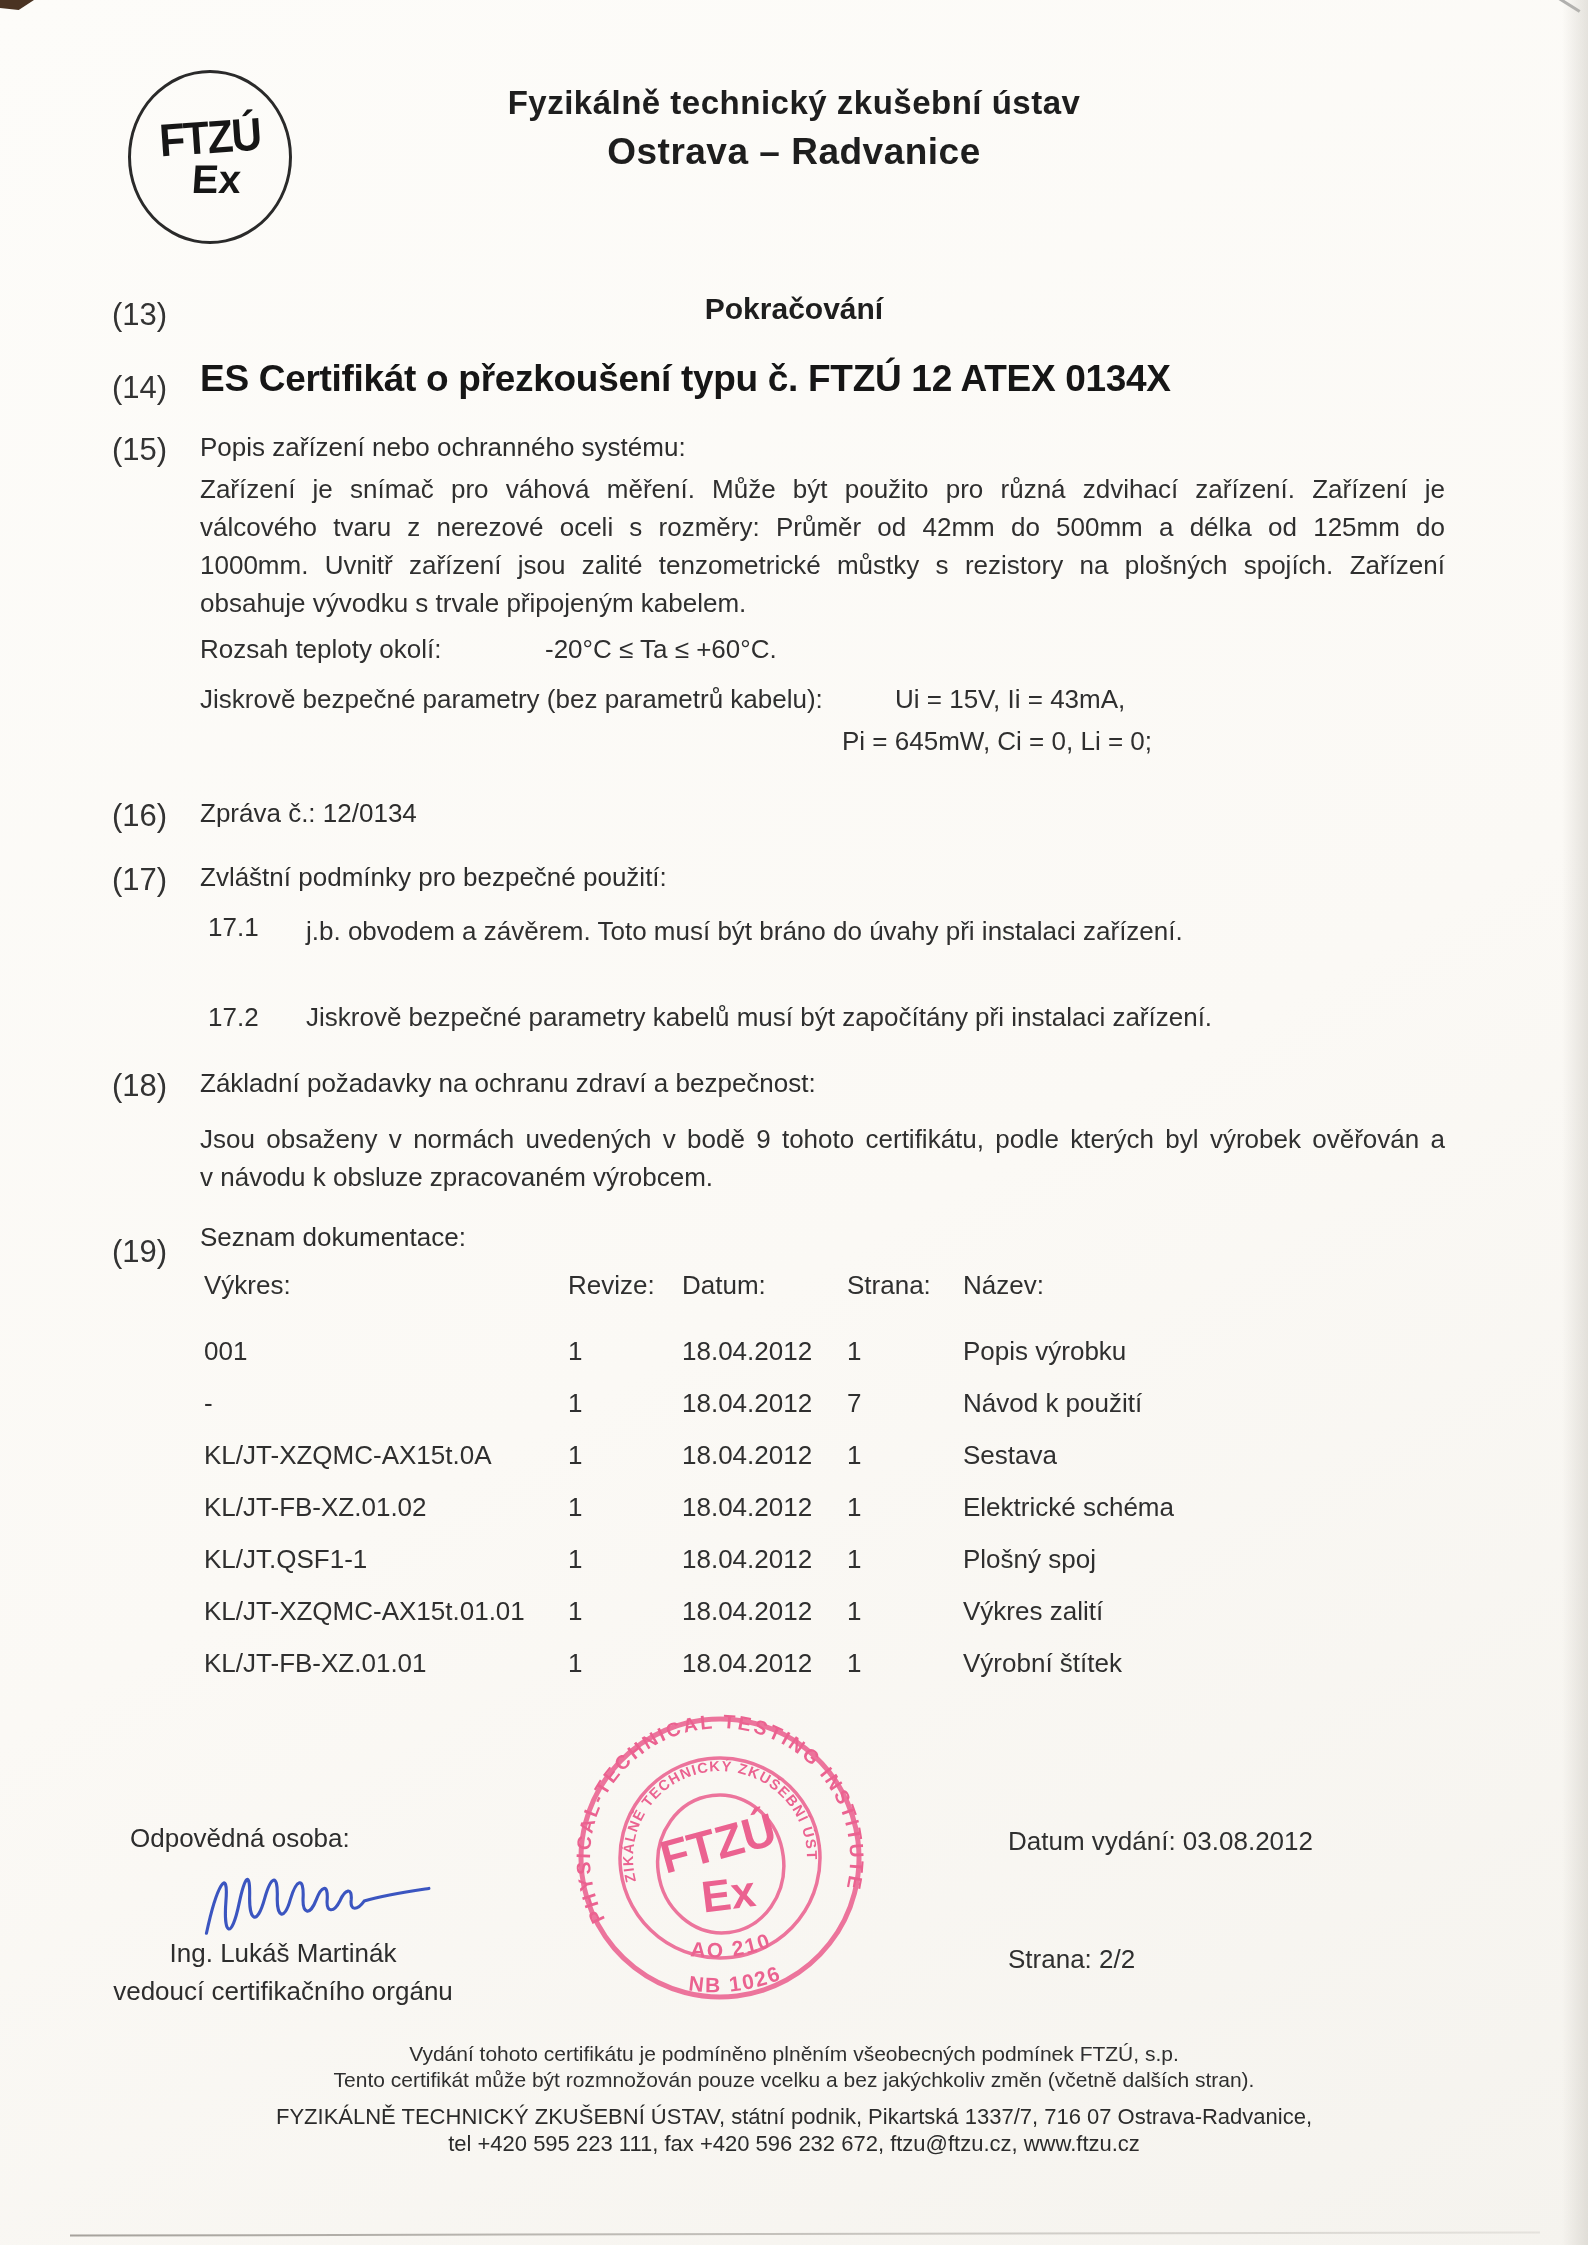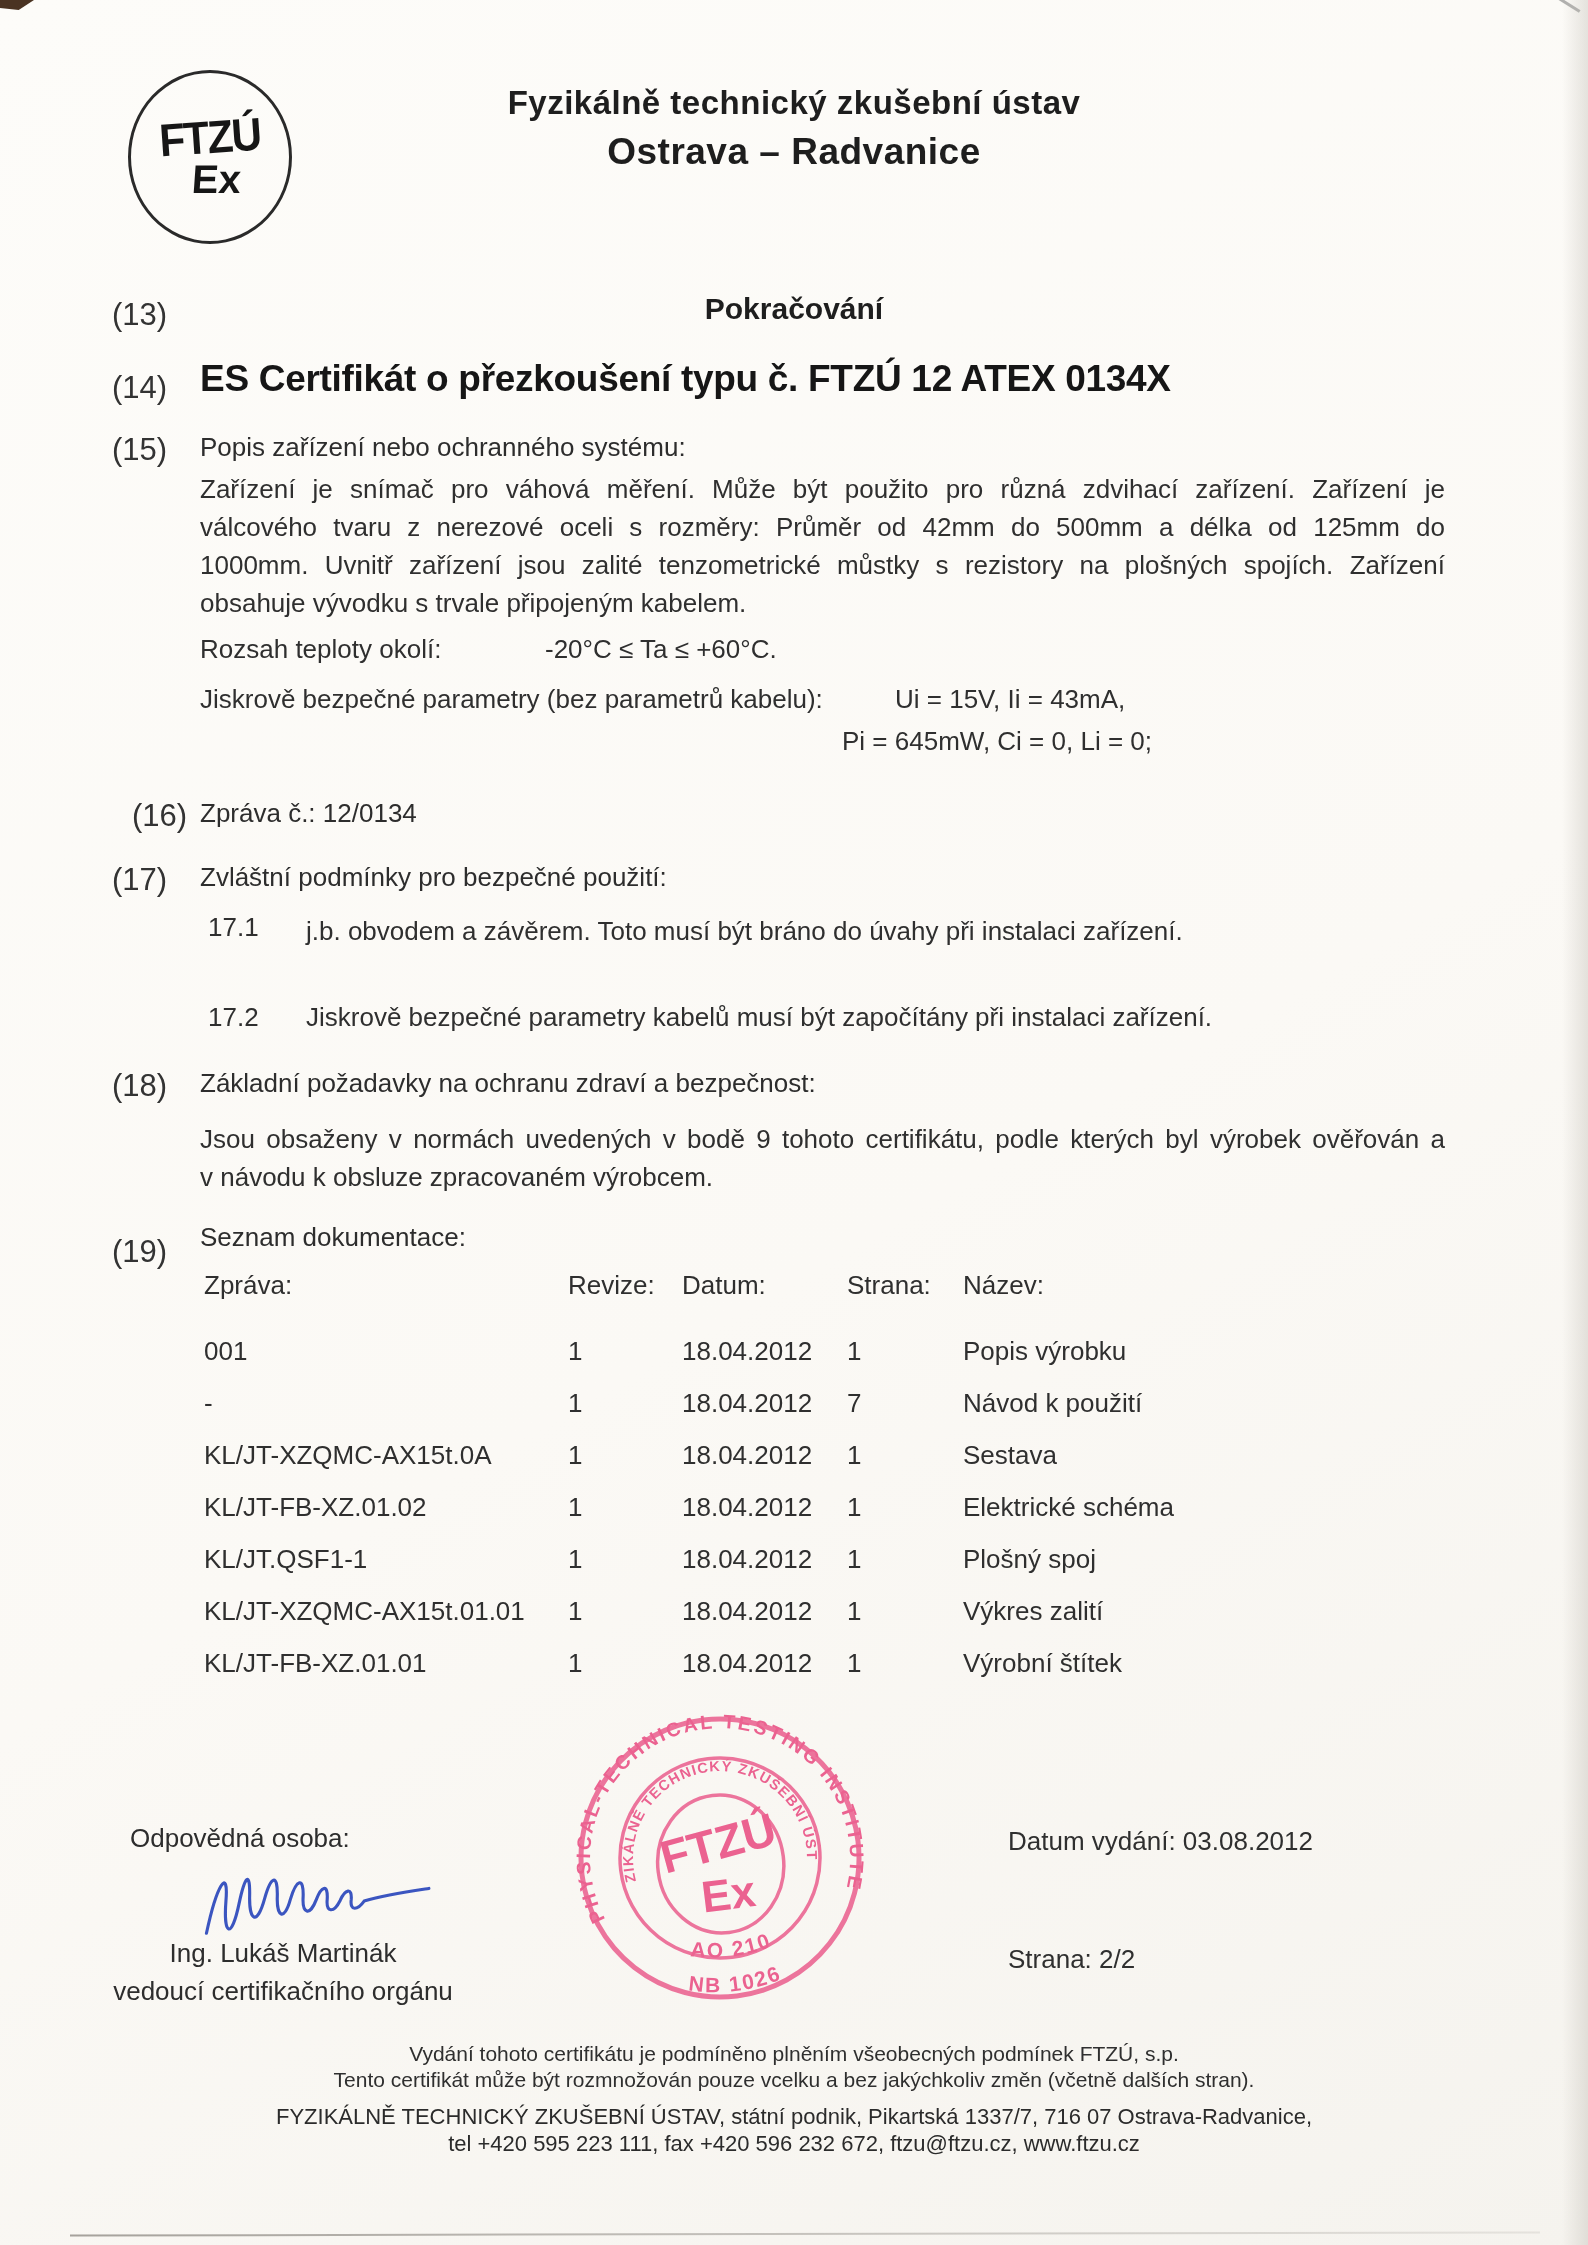--- a/index.html
+++ b/index.html
@@ -82,21 +82,21 @@
     <div class="ll">obsahuje vývodku s trvale připojeným kabelem.</div>
   </div>
 
   <div class="abs body26" style="left:200px;top:634px;">Rozsah teploty okolí:</div>
   <div class="abs body26" style="left:545px;top:634px;">-20°C ≤ Ta ≤ +60°C.</div>
 
   <div class="abs body26" style="left:200px;top:684px;">Jiskrově bezpečné parametry (bez parametrů kabelu):</div>
   <div class="abs body26" style="left:895px;top:684px;">Ui = 15V, Ii = 43mA,</div>
   <div class="abs body26" style="left:842px;top:720px;margin-top:6px;">Pi = 645mW, Ci = 0, Li = 0;</div>
 
-  <div class="abs secnum" style="left:112px;top:798px;margin-left:20px;">(16)</div>
+  <div class="abs secnum" style="left:112px;top:798px;">(16)</div>
   <div class="abs sectitle" style="left:200px;top:798px;">Zpráva č.: 12/0134</div>
 
   <div class="abs secnum" style="left:112px;top:862px;">(17)</div>
   <div class="abs sectitle" style="left:200px;top:862px;">Zvláštní podmínky pro bezpečné použití:</div>
 
   <div class="abs body26" style="left:208px;top:912px;">17.1</div>
   <div class="abs body26 para" style="left:306px;top:912px;width:1139px;">
     <div class="ll">j.b. obvodem a závěrem. Toto musí být bráno do úvahy při instalaci zařízení.</div>
   </div>
 
@@ -107,21 +107,21 @@
   <div class="abs sectitle" style="left:200px;top:1068px;">Základní požadavky na ochranu zdraví a bezpečnost:</div>
   <div class="abs body26 para" style="left:200px;top:1120px;width:1245px;">
     <div class="jl">Jsou obsaženy v normách uvedených v bodě 9 tohoto certifikátu, podle kterých byl výrobek ověřován a</div>
     <div class="ll">v návodu k obsluze zpracovaném výrobcem.</div>
   </div>
 
   <div class="abs secnum" style="left:112px;top:1222px;margin-top:12px;">(19)</div>
   <div class="abs sectitle" style="left:200px;top:1222px;">Seznam dokumentace:</div>
 
   <div class="abs doctable">
-    <div>Zpráva:</div>
+    <div>Výkres:</div>
     <div>Revize:</div>
     <div>Datum:</div>
     <div>Strana:</div>
     <div>Název:</div>
 
     <div>001</div>
     <div>1</div>
     <div>18.04.2012</div>
     <div>1</div>
     <div>Popis výrobku</div>

